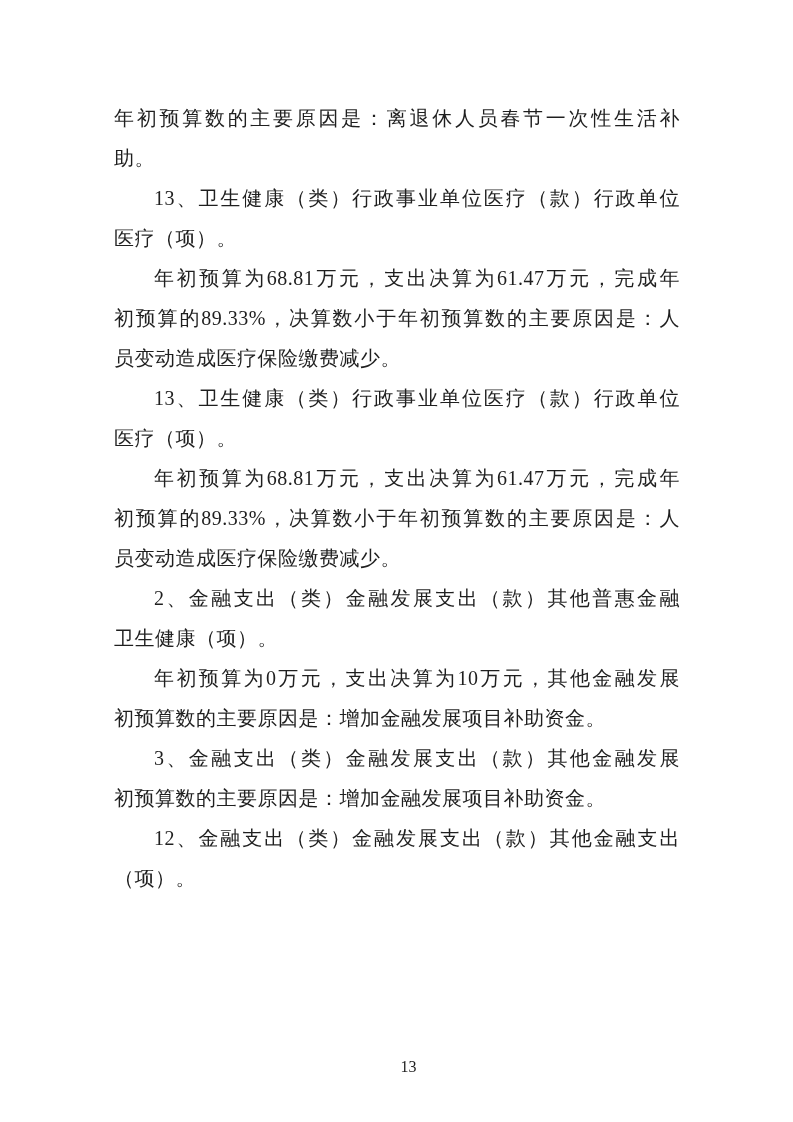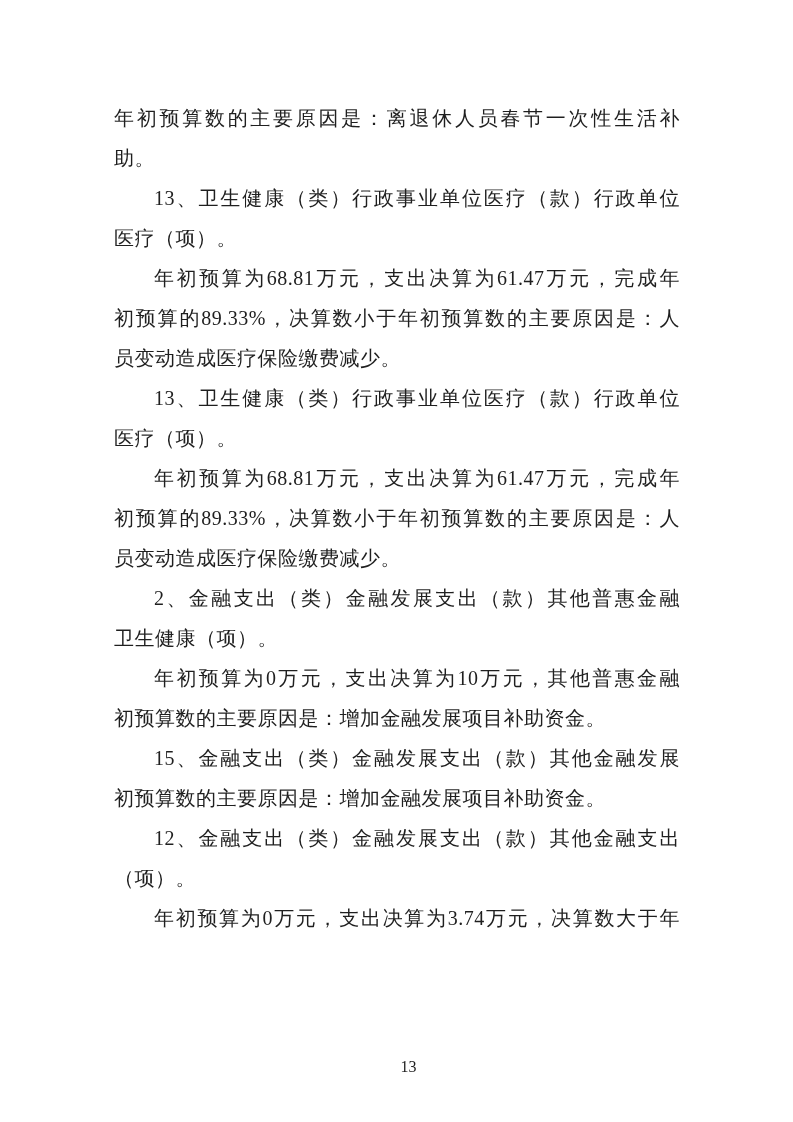--- a/index.html
+++ b/index.html
@@ -77,31 +77,28 @@
       <div class="para">
         <div class="line indent just">年初预算为68.81万元，支出决算为61.47万元，完成年</div>
         <div class="line just">初预算的89.33%，决算数小于年初预算数的主要原因是：人</div>
         <div class="line">员变动造成医疗保险缴费减少。</div>
       </div>
       <div class="para">
         <div class="line indent just">2、金融支出（类）金融发展支出（款）其他普惠金融</div>
         <div class="line">卫生健康（项）。</div>
       </div>
       <div class="para">
-        <div class="line indent just">年初预算为0万元，支出决算为10万元，其他普惠金融</div>
+        <div class="line indent just">年初预算为0万元，支出决算为10万元，其他金融发展</div>
         <div class="line">初预算数的主要原因是：增加金融发展项目补助资金。</div>
       </div>
       <div class="para">
-        <div class="line indent just">15、金融支出（类）金融发展支出（款）其他金融发展</div>
+        <div class="line indent just">3、金融支出（类）金融发展支出（款）其他金融发展</div>
       </div>
       <div class="para">
         <div class="line">初预算数的主要原因是：增加金融发展项目补助资金。</div>
       </div>
       <div class="para">
         <div class="line indent just">12、金融支出（类）金融发展支出（款）其他金融支出</div>
         <div class="line">（项）。</div>
       </div>
-      <div class="para">
-        <div class="line indent just">年初预算为0万元，支出决算为3.74万元，决算数大于年</div>
-      </div>
     </div>
   <div class="pagenum">13</div>
 </div>
 
 </body></html>

